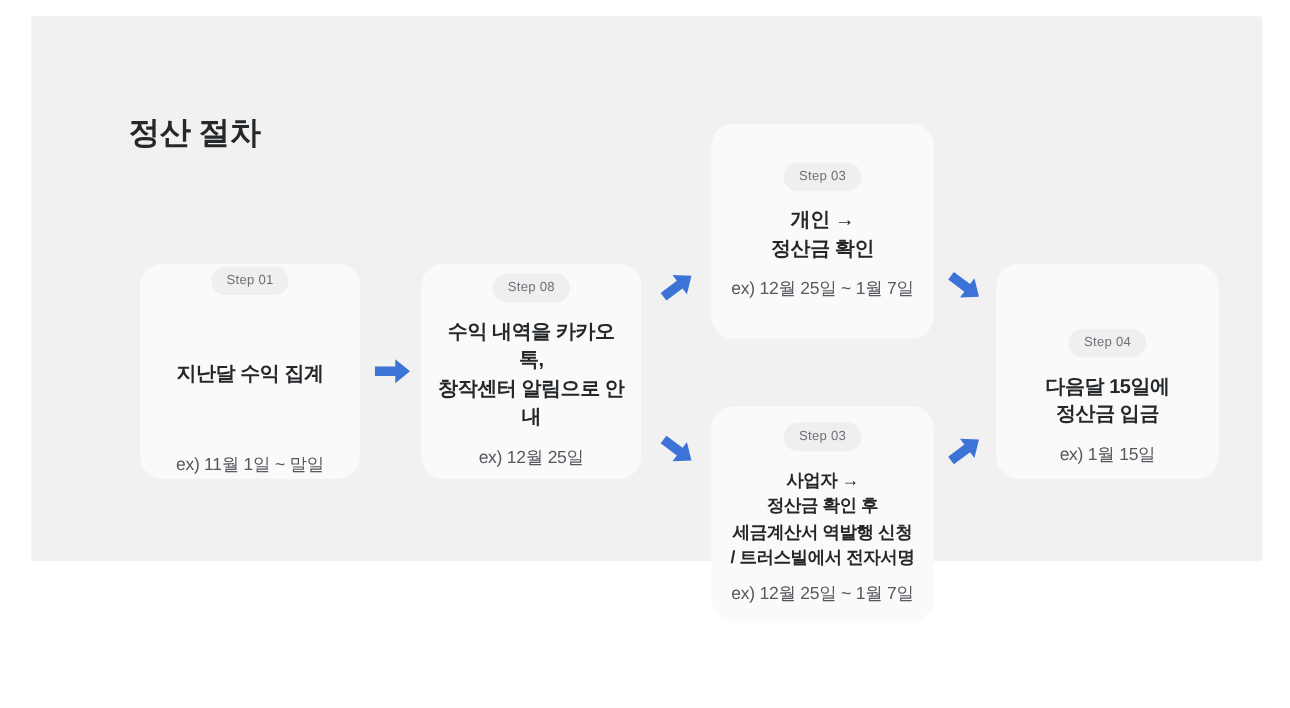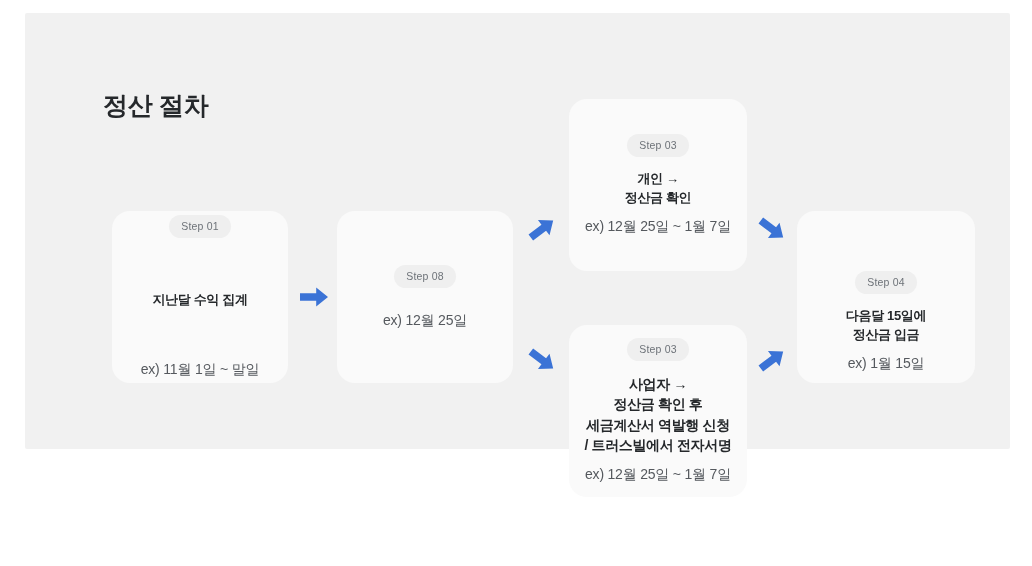--- a/index.html
+++ b/index.html
@@ -64,21 +64,21 @@
     font-size: 10.5px;
     font-weight: 400;
     letter-spacing: 0.2px;
     padding: 5px 12px 6px;
     border-radius: 20px;
     margin-bottom: 13px;
     white-space: nowrap;
   }
 
   .card-title {
-    font-size: 13px;
+    font-size: 16px;
     font-weight: 700;
     color: #25282b;
     line-height: 1.42;
     text-align: center;
     letter-spacing: -0.35px;
     white-space: pre-line;
   }
   .card-3b .card-title { font-size: 14px; line-height: 1.45; }
 
   .card-note {
@@ -119,20 +119,22 @@
   </div>
 
   <span class="arrow arrow-right">
     <svg viewBox="0 0 34 34" aria-hidden="true">
       <path d="M3 13.2 H19.2 V7.4 L31 17 L19.2 26.6 V20.8 H3 Z" fill="#3b73d6"></path>
     </svg>
   </span>
 
   <div class="card card-2">
     <span class="step-badge">Step 08</span>
+    <div class="card-title">수익 내역을 카카오톡,
+창작센터 알림으로 안내</div>
     <div class="card-note">ex) 12월 25일</div>
   </div>
 
   <span class="arrow arrow-up-right">
     <svg viewBox="0 0 34 34" aria-hidden="true">
       <path d="M3 13.2 H19.2 V7.4 L31 17 L19.2 26.6 V20.8 H3 Z" fill="#3b73d6"></path>
     </svg>
   </span>
 
   <span class="arrow arrow-down-right">

